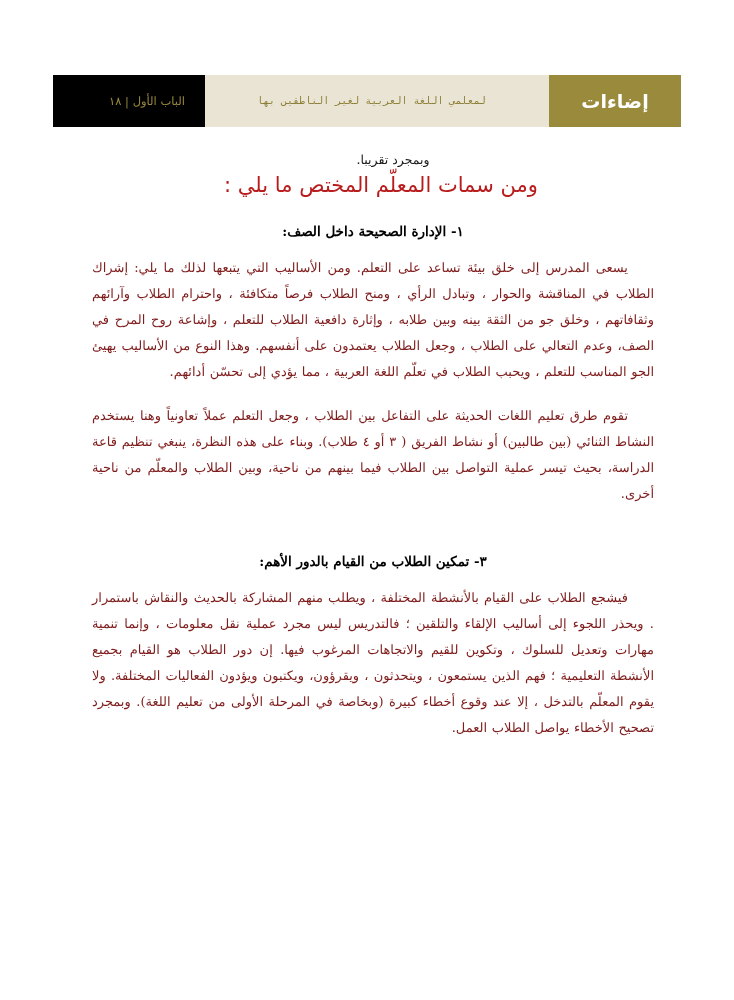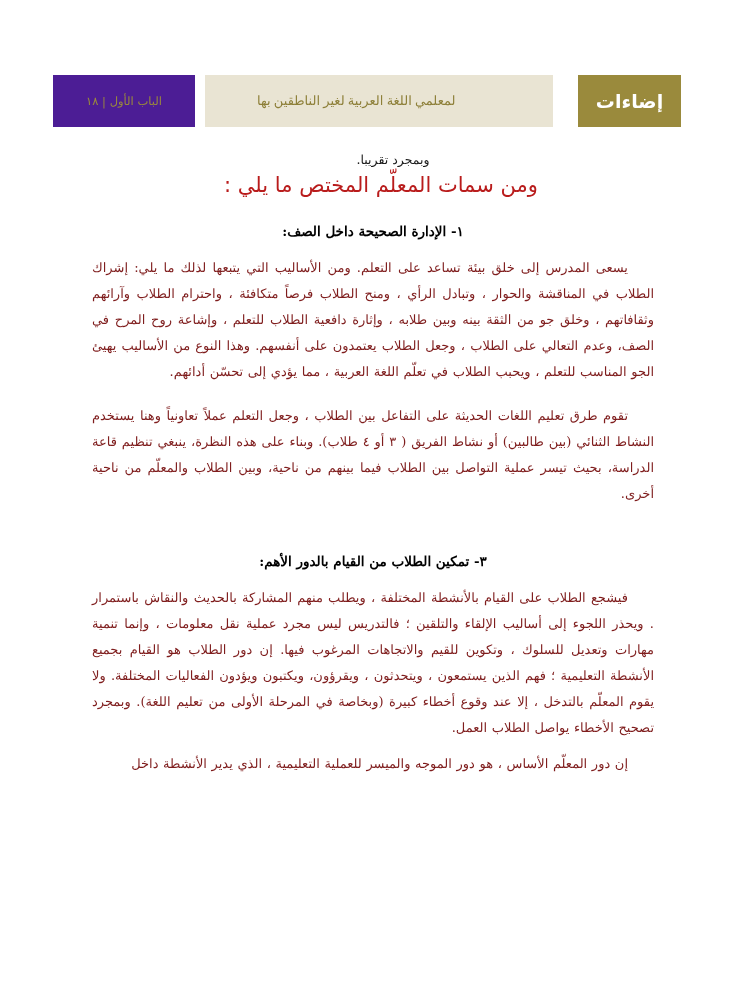--- a/index.html
+++ b/index.html
@@ -36,54 +36,55 @@
     position: absolute;
     top: 0;
     bottom: 0;
     display: flex;
     align-items: center;
   }
 
   .header-chapter {
     left: 0;
     width: 142px;
-    background: #4c1d95;
+    background: #000000;
     justify-content: center;
+    padding-left: 23px;
   }
 
   .header-chapter .chapter-text {
     font-family: "DejaVu Serif", "Liberation Serif", serif;
     font-size: 11.5px;
     color: #9a8a3c;
     letter-spacing: 0.2px;
     direction: rtl;
     white-space: nowrap;
   }
 
   .header-subtitle {
     left: 152px;
     right: 128px;
     background: #e9e4d3;
     justify-content: flex-start;
     padding-right: 0;
   }
 
   .header-subtitle .subtitle-text {
-    font-family: Liberation Serif, serif;
-    font-size: 13px;
+    font-family: Liberation Mono, monospace;
+    font-size: 10px;
     color: #8d7f38;
     direction: rtl;
     white-space: nowrap;
     margin-right: auto;
     margin-left: 52px;
   }
 
   .header-brand {
     right: 0;
-    width: 103px;
+    width: 132px;
     background: #9a8a3c;
     justify-content: center;
   }
 
   .header-brand .brand-text {
     font-family: "DejaVu Sans", "Liberation Sans", sans-serif;
     font-size: 19px;
     font-weight: 700;
     color: #ffffff;
     direction: rtl;
@@ -174,17 +175,16 @@
 
     <h1 class="section-title">ومن سمات المعلّم المختص ما يلي :</h1>
 
     <h2 class="item-heading h1">١- الإدارة الصحيحة داخل الصف:</h2>
     <p class="body">يسعى المدرس إلى خلق بيئة تساعد على التعلم. ومن الأساليب التي يتبعها لذلك ما يلي: إشراك الطلاب في المناقشة والحوار ، وتبادل الرأي ، ومنح الطلاب فرصاً متكافئة ، واحترام الطلاب وآرائهم وثقافاتهم ، وخلق جو من الثقة بينه وبين طلابه ، وإثارة دافعية الطلاب للتعلم ، وإشاعة روح المرح في الصف، وعدم التعالي على الطلاب ، وجعل الطلاب يعتمدون على أنفسهم. وهذا النوع من الأساليب يهيئ الجو المناسب للتعلم ، ويحبب الطلاب في تعلّم اللغة العربية ، مما يؤدي إلى تحسّن أدائهم.</p>
 
     <p class="body">تقوم طرق تعليم اللغات الحديثة على التفاعل بين الطلاب ، وجعل التعلم عملاً تعاونياً وهنا يستخدم النشاط الثنائي (بين طالبين) أو نشاط الفريق ( ٣ أو ٤ طلاب). وبناء على هذه النظرة، ينبغي تنظيم قاعة الدراسة، بحيث تيسر عملية التواصل بين الطلاب فيما بينهم من ناحية، وبين الطلاب والمعلّم من ناحية أخرى.</p>
 
     <h2 class="item-heading h3">٣- تمكين الطلاب من القيام بالدور الأهم:</h2>
     <p class="body tight">فيشجع الطلاب على القيام بالأنشطة المختلفة ، ويطلب منهم المشاركة بالحديث والنقاش باستمرار . ويحذر اللجوء إلى أساليب الإلقاء والتلقين ؛ فالتدريس ليس مجرد عملية نقل معلومات ، وإنما تنمية مهارات وتعديل للسلوك ، وتكوين للقيم والاتجاهات المرغوب فيها. إن دور الطلاب هو القيام بجميع الأنشطة التعليمية ؛ فهم الذين يستمعون ، ويتحدثون ، ويقرؤون، ويكتبون   ويؤدون الفعاليات المختلفة. ولا يقوم المعلّم بالتدخل ، إلا عند وقوع أخطاء كبيرة (وبخاصة في المرحلة الأولى من تعليم اللغة). وبمجرد تصحيح الأخطاء يواصل الطلاب العمل.</p>
-    <p class="body last">إن دور المعلّم الأساس ، هو دور الموجه والميسر للعملية التعليمية ، الذي يدير الأنشطة داخل</p>
 
   </div>
 
 </div>
 
 </body></html>

